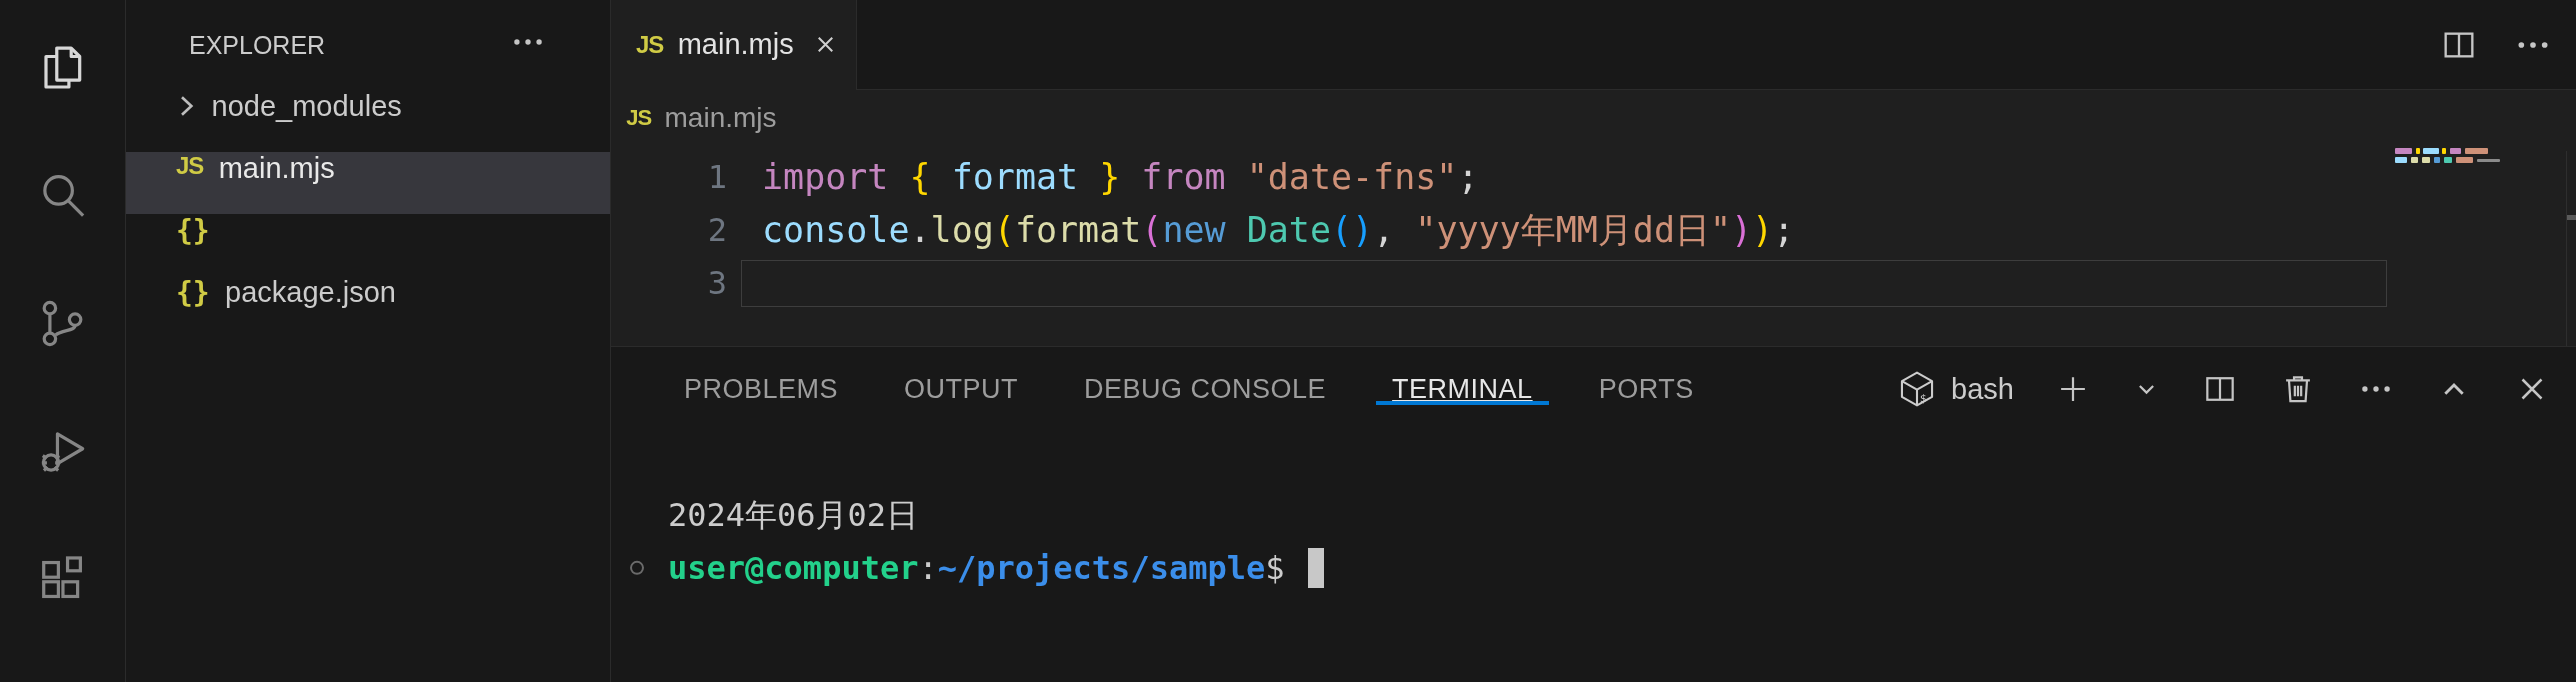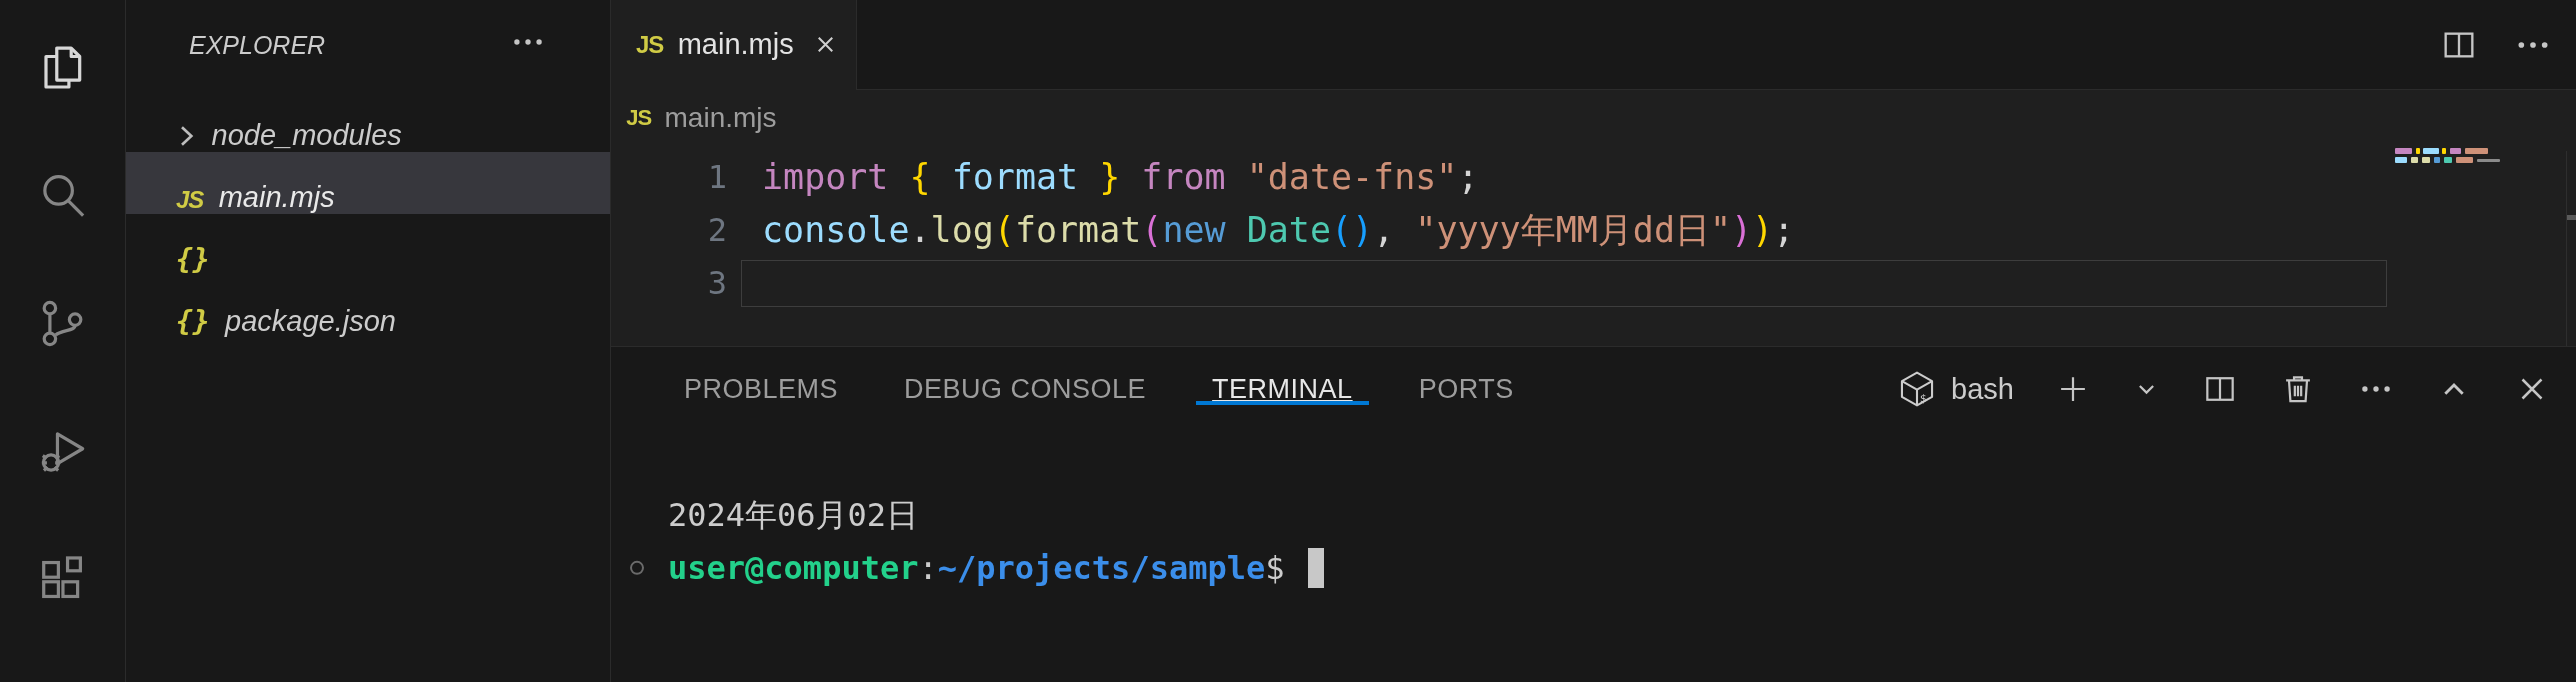--- a/index.html
+++ b/index.html
@@ -18,29 +18,29 @@
   
   .activity-bar{width:126px;flex:none;background:var(--bg-side);
                 border-right:1px solid var(--border);
                 display:flex;flex-direction:column;align-items:center;padding-top:5.7px;}
   .ab-item{width:100%;height:128px;display:flex;align-items:center;justify-content:center;
            color:var(--icon-gray);cursor:pointer;}
   .ab-item.active{color:var(--icon-active);}
   .ab-item svg{width:55px;height:55px;}
 
   
-  .sidebar{width:484px;flex:none;background:var(--bg-side);display:flex;flex-direction:column;font-style:italic;}
+  .sidebar{width:484px;flex:none;background:var(--bg-side);display:flex;flex-direction:column;}
   .sb-header{height:90px;flex:none;display:flex;align-items:center;justify-content:space-between;
              padding:0 63px;font-size:25px;color:#cccccc;}
   .sb-more{color:#c5c5c5;cursor:pointer;}
   .sb-more svg{width:38px;height:38px;}
   .sb-section{height:59px;flex:none;display:flex;align-items:center;gap:7.6px;
               padding-left:13.3px;font-size:28px;font-weight:bold;color:#cccccc;cursor:pointer;}
   .sb-section svg{width:32px;height:32px;color:#c5c5c5;flex:none;}
-  .sb-item{height:62px;flex:none;display:flex;align-items:flex-end;gap:15.3px;
+  .sb-item{height:62px;flex:none;display:flex;align-items:flex-start;gap:15.3px;
            padding-left:50px;font-size:29px;color:#cccccc;cursor:pointer;}
   .sb-item.folder{padding-left:44px;gap:9.5px;}
   .sb-item.selected{background:var(--selection-bg);color:#e9e9e9;}
   .sb-item svg.chev{width:32px;height:32px;color:#bdbdbd;flex:none;}
   .js-badge{color:var(--js-yellow);font-weight:bold;font-size:24px;letter-spacing:-1px;flex:none;}
   .brace-badge{color:var(--js-yellow);font-weight:bold;font-size:28px;
                font-family:"DejaVu Sans Mono",monospace;flex:none;}
 
   
   .main{flex:1;min-width:0;display:flex;flex-direction:column;border-left:1px solid var(--border);}
@@ -255,20 +255,23 @@
       <div class="ruler"></div>
       <div class="ruler-dash"></div>
     </div>
 
     <div class="panel">
       <div class="panel-header">
         <div class="panel-tab">
           <span>PROBLEMS</span>
         </div>
         <div class="panel-tab">
+          <span>OUTPUT</span>
+        </div>
+        <div class="panel-tab">
           <span>DEBUG CONSOLE</span>
         </div>
         <div class="panel-tab active">
           <span>TERMINAL</span>
         </div>
         <div class="panel-tab">
           <span>PORTS</span>
         </div>
 
         <div class="panel-toolbar">

